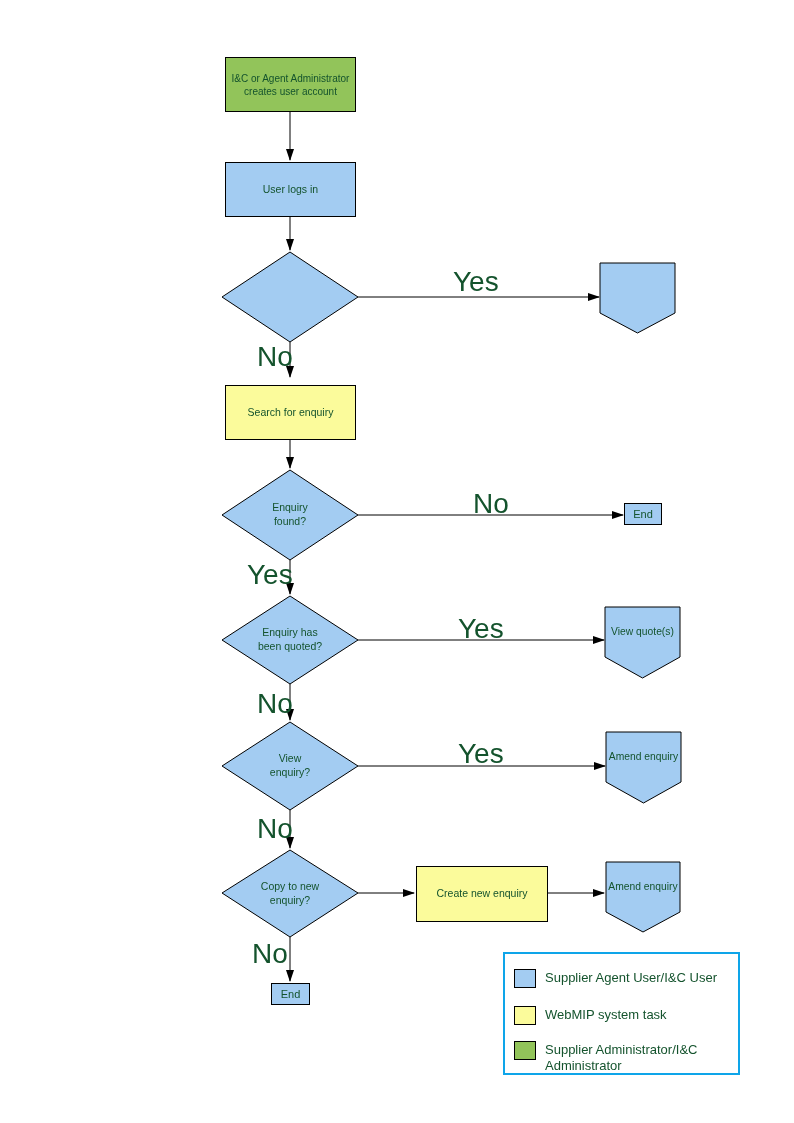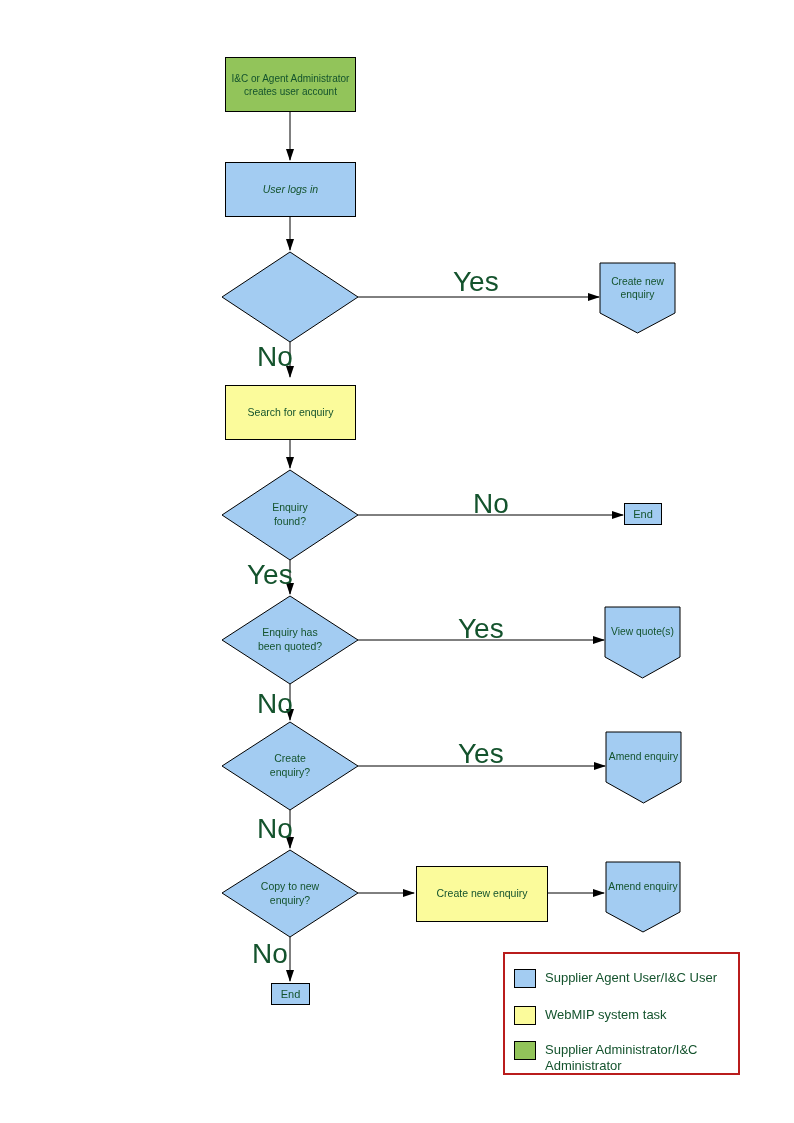--- a/index.html
+++ b/index.html
@@ -30,21 +30,21 @@
   .pill {
     position:absolute; box-sizing:border-box; border:1px solid #000;
     background:#A3CCF2; border-radius:0;
     display:flex; align-items:center; justify-content:center; font-size:11px;
   }
 
   .edge-label { position:absolute; font-size:28px; line-height:1; }
 
   .legend {
     position:absolute; left:503px; top:952px; width:237px; height:123px;
-    box-sizing:border-box; border:2px solid #b91c1c; background:#fff;
+    box-sizing:border-box; border:2px solid #0ea5e9; background:#fff;
   }
   .swatch {
     position:absolute; left:9px; width:22px; height:19px;
     box-sizing:border-box; border:1px solid #000;
   }
   .sw-user   { background:#A3CCF2; }
   .sw-system { background:#FBFB9B; }
   .sw-admin  { background:#92C45A; }
   .legend-label {
     position:absolute; left:40px; font-size:13px; line-height:1.25;
@@ -85,37 +85,35 @@
 
     <polygon class="shape-blue" points="600,263 675,263 675,313 637.5,333 600,313"></polygon>
     <polygon class="shape-blue" points="605,607 680,607 680,657 642.5,678 605,657"></polygon>
     <polygon class="shape-blue" points="606,732 681,732 681,782 643.5,803 606,782"></polygon>
     <polygon class="shape-blue" points="606,862 680,862 680,912 643,932 606,912"></polygon>
   </svg>
 
   <div class="box green" style="left:225px; top:57px; width:131px; height:55px;">I&amp;C or Agent Administrator
 creates user account</div>
 
-  <div class="box blue" style="left:225px; top:162px; width:131px; height:55px;font-style:italic;">User logs in</div>
+  <div class="box blue" style="left:225px; top:162px; width:131px; height:55px;">User logs in</div>
 
   <div class="box yellow" style="left:225px; top:385px; width:131px; height:55px;">Search for enquiry</div>
 
   <div class="box yellow" style="left:416px; top:866px; width:132px; height:56px;">Create new enquiry</div>
 
   <div class="node-text" style="left:222px; top:470px; width:136px; height:90px;">Enquiry
 found?</div>
   <div class="node-text" style="left:222px; top:596px; width:136px; height:88px;">Enquiry has
 been quoted?</div>
-  <div class="node-text" style="left:222px; top:722px; width:136px; height:88px;">Create
+  <div class="node-text" style="left:222px; top:722px; width:136px; height:88px;">View
 enquiry?</div>
   <div class="node-text" style="left:222px; top:850px; width:136px; height:87px;">Copy to new
 enquiry?</div>
 
-  <div class="node-text pent-text" style="left:600px; top:263px; width:75px; height:50px;">Create new
-enquiry</div>
   <div class="node-text pent-text" style="left:605px; top:607px; width:75px; height:50px;">View quote(s)</div>
   <div class="node-text pent-text" style="left:606px; top:732px; width:75px; height:50px;">Amend enquiry</div>
   <div class="node-text pent-text" style="left:606px; top:862px; width:74px; height:50px;">Amend enquiry</div>
 
   <div class="pill" style="left:624px; top:503px; width:38px; height:22px;">End</div>
   <div class="pill" style="left:271px; top:983px; width:39px; height:22px;">End</div>
 
   <div class="edge-label" style="left:453px; top:268px;">Yes</div>
   <div class="edge-label" style="left:257px; top:343px;">No</div>
   <div class="edge-label" style="left:473px; top:490px;">No</div>

